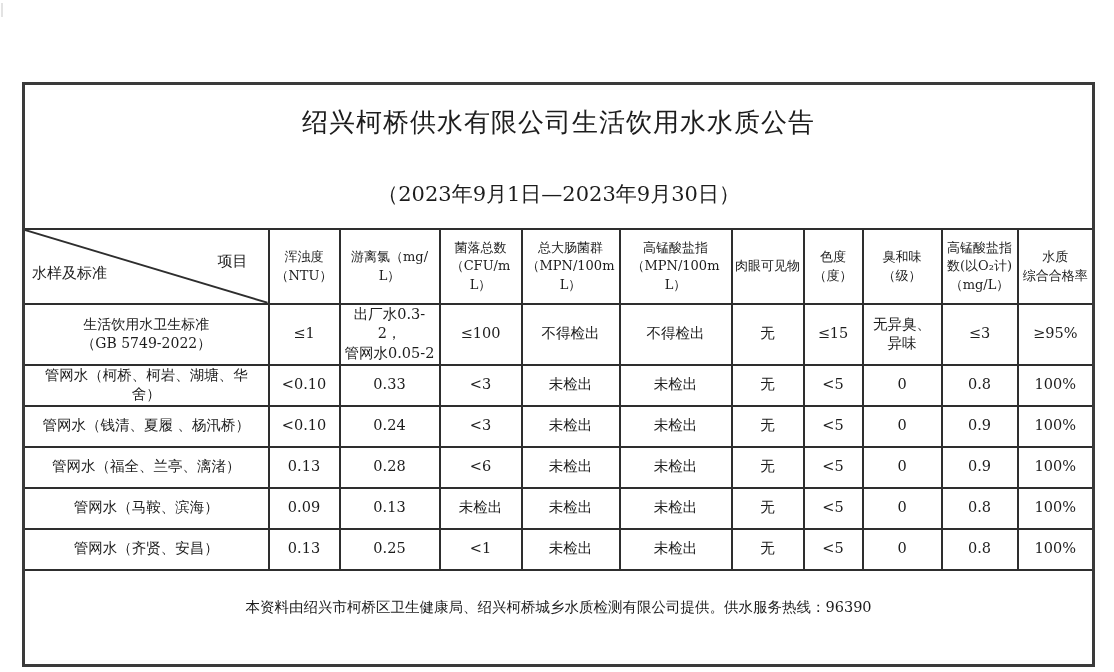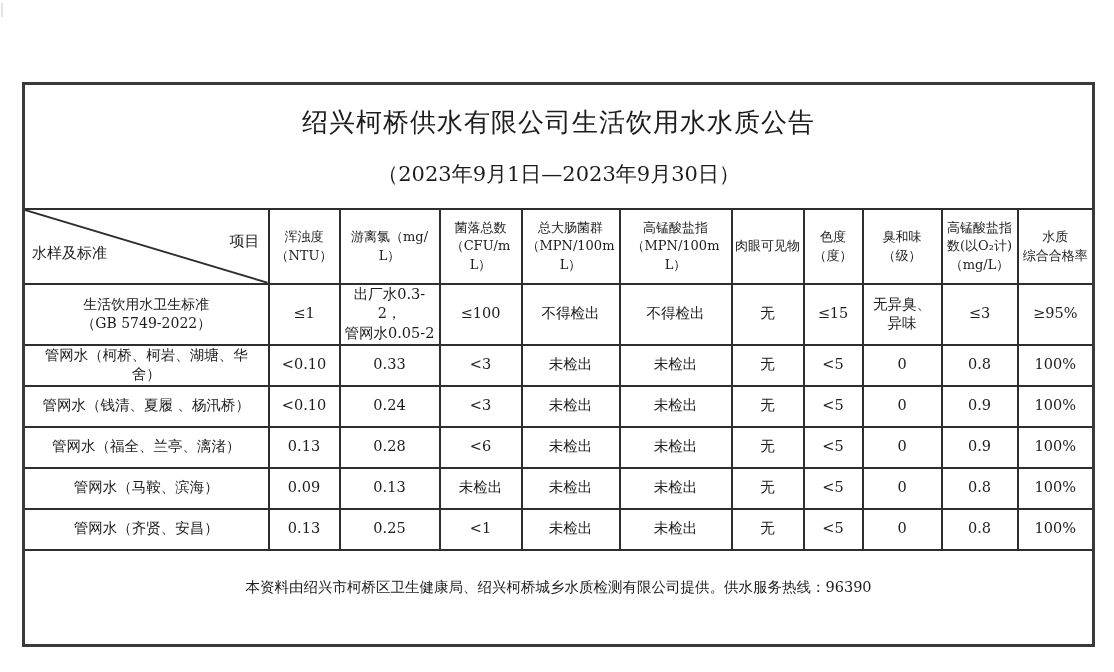--- a/index.html
+++ b/index.html
@@ -26,26 +26,26 @@
     text-align: center; vertical-align: middle;
     padding: 0 2px;
     font-size: 14.5px;
     line-height: 1.35;
     white-space: pre-line;
     word-break: break-all;
   }
   
   td.title-cell { height: 71px; padding: 2px 0 4px 0; }
   .doc-title { font-size: 26px; letter-spacing: 1px; }
-  .doc-subtitle { font-size: 21px; margin-top: 1px; }
+  .doc-subtitle { font-size: 21px; margin-top: 21px; }
   
   tr.head td { height: 62px; font-size: 13px; line-height: 1.4; padding: 0 1px; }
   td.corner { position: relative; padding: 0; }
   td.corner svg { position: absolute; left: 0; top: 0; width: 100%; height: 100%; display: block; }
-  .corner-item   { position: absolute; top: 21px; right: 8px; font-size: 15px; }
+  .corner-item   { position: absolute; top: 21px; right: 20px; font-size: 15px; }
   .corner-sample { position: absolute; top: 33px; left: 7px;  font-size: 15px; }
   
   td.rlabel { font-size: 14px; padding: 0 6px; }
   tr.r1 td { height: 52px; }
   tr.rn td { height: 39px; }
   td.small { font-size: 12.5px; line-height: 1.3; }
   
   td.foot {
     position: relative; height: 93px;
     text-align: left; vertical-align: top;

